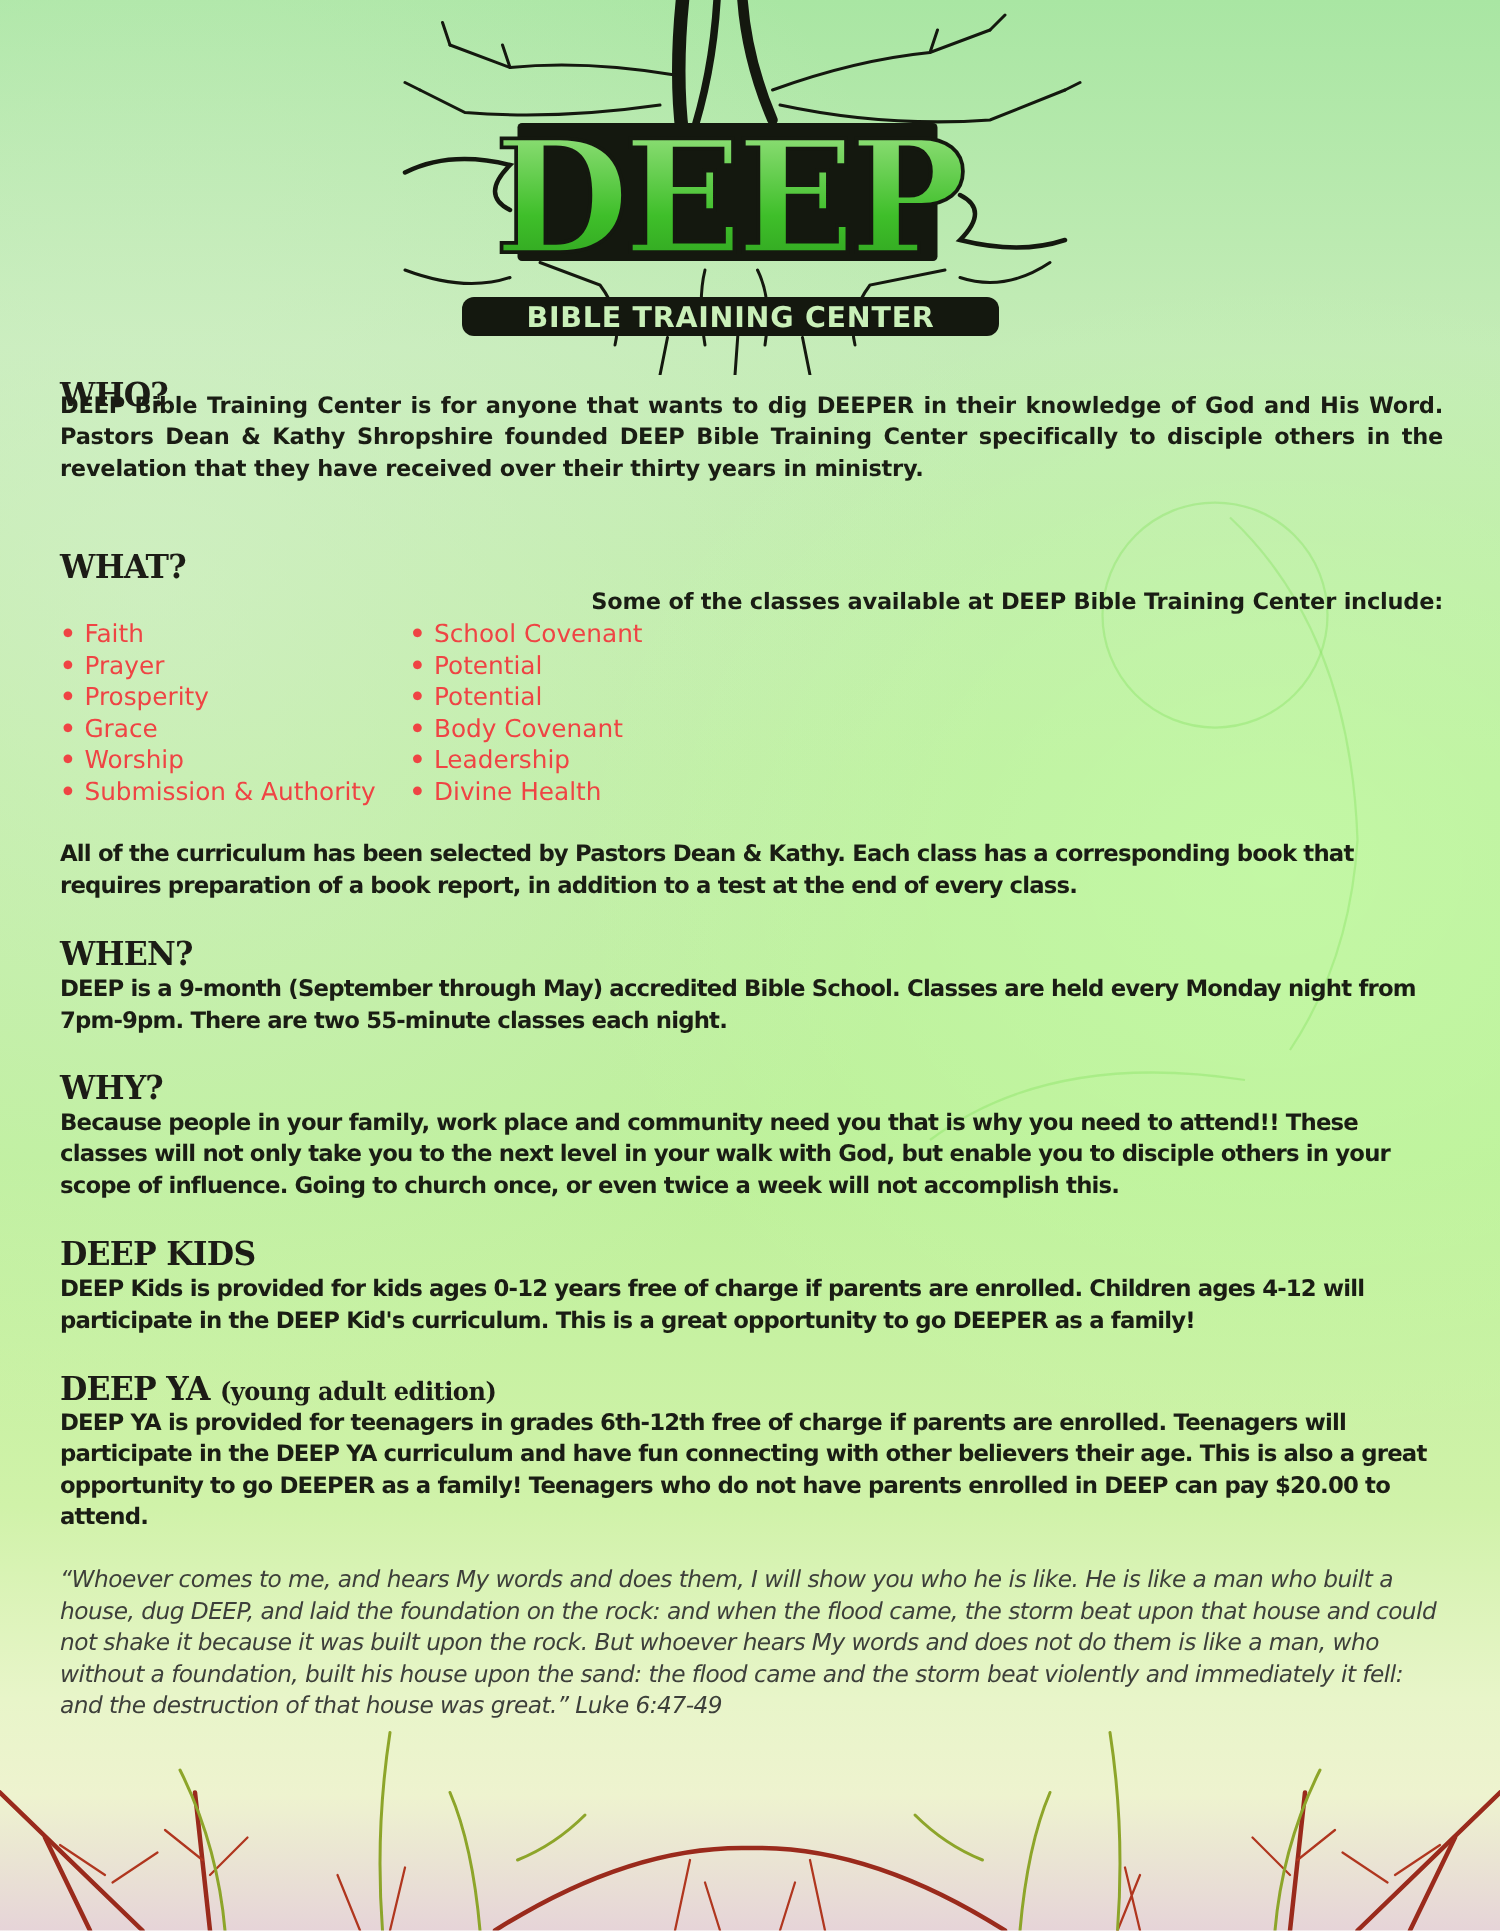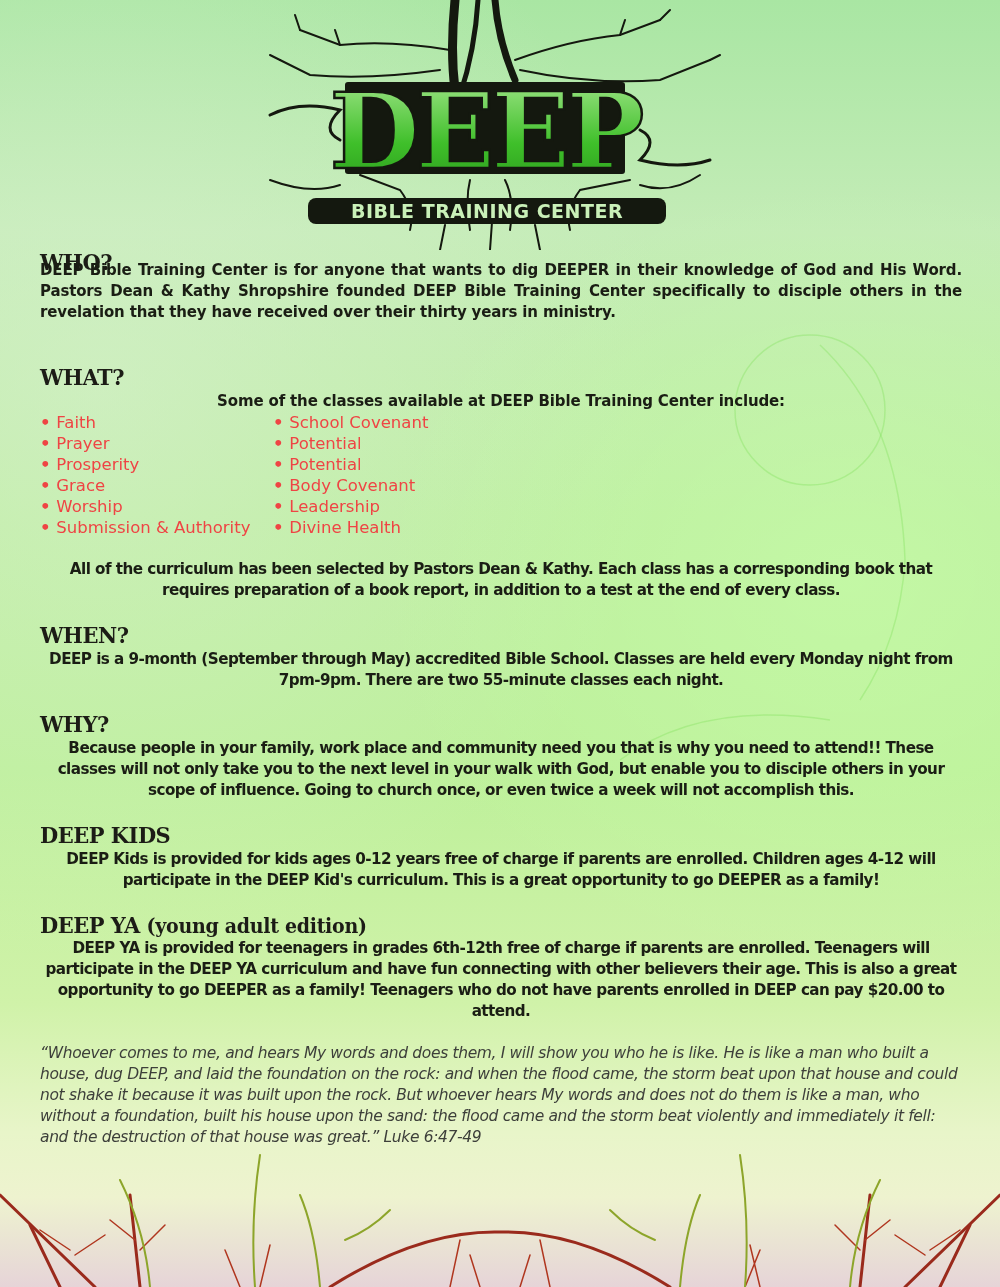--- a/index.html
+++ b/index.html
@@ -14,27 +14,27 @@
     }
     .bg-art { position: absolute; inset: 0; pointer-events: none; }
     .logo { position: absolute; left: 240px; top: 0; width: 500px; height: 250px; }
     .content { position: absolute; left: 40px; top: 0; width: 922px; }
     .section-title {
       position: absolute; left: 0;
       font-family: "DejaVu Serif", serif; font-weight: bold;
       font-size: 21px; letter-spacing: -0.5px; color: #1c1c16;
       transform: scaleY(1.05);
     }
-    .section-title .sub { font-size: 19px; letter-spacing: -0.3px; }
+    .section-title .sub { font-size: 16px; letter-spacing: -0.3px; }
     .para {
       position: absolute; left: 0; width: 922px;
       font-size: 15px; line-height: 21px; font-weight: bold; color: #1a1d14;
       text-align: justify; letter-spacing: -0.15px;
     }
-    .para.condensed { font-size: 15.2px; letter-spacing: -0.55px; text-align: center; }
+    .para.condensed { font-size: 15.2px; letter-spacing: -0.55px; text-align: left; }
     .list-col { position: absolute; list-style: none; margin: 0; padding: 0; font-size: 16.5px; line-height: 21px; color: #ef4444; }
     .list-col li::before { content: "\2022\00a0"; font-weight: bold; }
     .quote {
       position: absolute; left: 0; width: 922px;
       font-style: italic; font-size: 15.5px; line-height: 21px; color: #3d3f3a; letter-spacing: -0.35px;
     }
   </style>
 </head>
 <body>
 
@@ -115,21 +115,21 @@
     <text x="247" y="218" text-anchor="middle" font-family="DejaVu Sans, sans-serif" font-weight="bold" font-size="19" fill="#c9f0b8" letter-spacing="0.5">BIBLE TRAINING CENTER</text>
   </svg>
 </div>
 
 <div class="content">
 
   <div class="section-title" style="top:250px;">WHO?</div>
   <div class="para" style="top:260px;">DEEP Bible Training Center is for anyone that wants to dig DEEPER in their knowledge of God and His Word. Pastors Dean &amp; Kathy Shropshire founded DEEP Bible Training Center specifically to disciple others in the revelation that they have received over their thirty years in ministry.</div>
 
   <div class="section-title" style="top:365px;">WHAT?</div>
-  <div class="para" style="top:391px; text-align:center;">Some of the classes available at DEEP Bible Training Center include:</div>
+  <div class="para" style="top:391px; text-align:right;">Some of the classes available at DEEP Bible Training Center include:</div>
   <ul class="list-col" style="left:0; top:412px;">
     <li>Faith</li>
     <li>Prayer</li>
     <li>Prosperity</li>
     <li>Grace</li>
     <li>Worship</li>
     <li>Submission &amp; Authority</li>
   </ul>
   <ul class="list-col" style="left:233px; top:412px;">
     <li>School Covenant</li>

